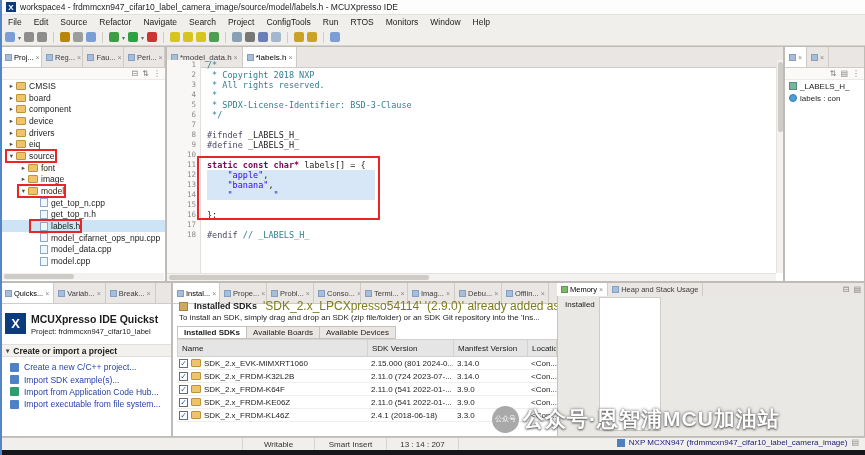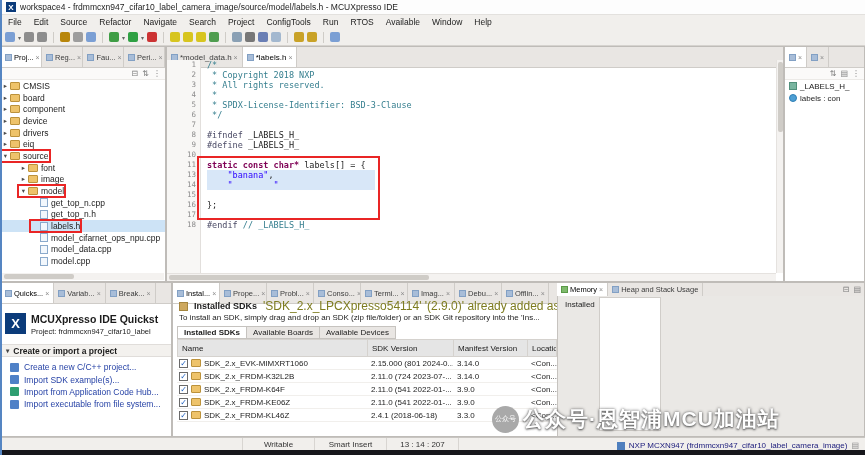--- a/index.html
+++ b/index.html
@@ -22,21 +22,21 @@
 .qpanel{left:0;top:282px;width:172px;height:155px}
 .bpanel{left:172px;top:282px;width:693px;height:155px}
 .tabs{display:flex;height:21px;background:#e9e6e3;border-bottom:1px solid #cfccc8;font-size:7.5px;align-items:stretch;position:relative}
 .tab{display:flex;align-items:center;gap:2px;padding:0 4px;border-right:1px solid #cfccc8;color:#3c3c3c;white-space:nowrap;overflow:hidden}
 .tab.sel{background:#fff;color:#000}
 .tab .x{color:#8a8a8a;font-size:7px}
 .tabic{width:7px;height:7px;background:#a8bdd8;border:1px solid #82a0c4;flex:none}
 .tabs-icons{position:absolute;right:3px;top:0;height:13px;display:flex;align-items:center;gap:4px;color:#7a7a7a;font-size:8px}
 .viewbar{display:flex;justify-content:flex-end;align-items:center;gap:4px;height:12px;padding-right:4px;color:#7a7a7a;font-size:8px;background:#fbfaf9;border-bottom:1px solid #eceae7}
 .tree{font-size:8.5px}
-.trow{display:flex;align-items:center;height:11.7px;white-space:nowrap;}
+.trow{display:flex;align-items:center;height:11.7px;white-space:nowrap;padding-left:6px}
 .trow.d2{padding-left:18px}
 .trow.d3{padding-left:30px}
 .trow.sel{background:#cde3f6}
 .grp{display:flex;align-items:center}
 .rbox{outline:2px solid #e92525;outline-offset:0px}
 .arr{width:9px;color:#4d4d4d;font-size:6.5px;text-align:center;flex:none}
 .ic-folder{width:10px;height:8px;background:#eec36a;border:1px solid #bc923b;border-radius:1px;margin-right:3px;flex:none}
 .ic-file{width:8px;height:9px;background:#f2f7fc;border:1px solid #8aa9cb;margin-right:3px;flex:none}
 .hscroll{position:absolute;left:1px;right:1px;bottom:1px;height:7px;background:#f4f2f0}
 .hscroll .thumb{position:absolute;left:2px;top:1px;width:70px;height:5px;background:#cfccc7;border-radius:2px}
@@ -91,21 +91,21 @@
 .trow2{display:flex;height:13px;align-items:center;border-bottom:1px solid #f1efec;white-space:nowrap}
 .trow2 .cell{overflow:hidden;height:100%;display:flex;align-items:center;padding-left:4px}
 .trow2 .cell.first{padding-left:0}
 .cb{width:9px;height:9px;border:1px solid #6a6a6a;background:#fff;color:#1d5fbf;font-size:8px;line-height:7px;text-align:center;margin:0 3px 0 2px;flex:none}
 .memory{position:absolute;left:384px;top:13px;right:0;bottom:0;background:#eae8e5;border-left:1px solid #c6c3bf}
 .mon-label{position:absolute;left:7px;top:4px;font-size:8px}
 .mon-box{position:absolute;left:41px;top:1px;width:62px;height:134px;background:#fff;border:1px solid #d0cdc9}
 .wm{position:absolute;left:492px;top:405px;display:flex;align-items:center;gap:4px;z-index:50}
 .wm-circle{width:27px;height:27px;border-radius:50%;background:#a9a9a9;color:#fff;font-size:7px;display:flex;align-items:center;justify-content:center;flex:none;text-align:center}
 .wm-text{font-size:21px;font-weight:bold;color:#fff;letter-spacing:1px;white-space:nowrap;text-shadow:0 0 3px rgba(90,90,90,.95),0 1px 2px rgba(80,80,80,.9)}
-.statusbar{position:absolute;left:0;top:437px;width:865px;height:13px;background:#f1efec;border-top:1px solid #c8c5c1;display:flex;align-items:flex-end;font-size:8px;color:#333}
+.statusbar{position:absolute;left:0;top:437px;width:865px;height:13px;background:#f1efec;border-top:1px solid #c8c5c1;display:flex;align-items:flex-start;font-size:8px;color:#333}
 .sb-spacer{width:243px;height:100%;border-right:1px solid #d8d5d1}
 .sb-cell{height:100%;display:flex;align-items:center;justify-content:center;border-right:1px solid #d8d5d1;padding:0 8px;min-width:72px}
 .sb-right{margin-left:auto;display:flex;align-items:center;gap:4px;padding-right:6px;color:#20207e}
 .sbic{width:8px;height:8px;background:#4f7fbe;flex:none}
 .sb-grid{color:#8a8a8a}
 .bstrip{position:absolute;left:0;top:450px;width:865px;height:5px;background:#16161b}
 </style>
 </head>
 <body>
 
@@ -121,21 +121,21 @@
     <span class="mitem">File</span>
     <span class="mitem">Edit</span>
     <span class="mitem">Source</span>
     <span class="mitem">Refactor</span>
     <span class="mitem">Navigate</span>
     <span class="mitem">Search</span>
     <span class="mitem">Project</span>
     <span class="mitem">ConfigTools</span>
     <span class="mitem">Run</span>
     <span class="mitem">RTOS</span>
-    <span class="mitem">Available</span>
+    <span class="mitem">Monitors</span>
     <span class="mitem">Window</span>
     <span class="mitem">Help</span>
   </div>
 
   <div class="toolbar">
     <span class="ti" style="background:#7b9fd4"></span>
     <span class="tdrop">▾</span>
     <span class="ti" style="background:#8d8d8d"></span>
     <span class="ti" style="background:#8d8d8d"></span>
     <span class="tsep"></span>
@@ -331,20 +331,21 @@
       <div class="cline"><span class="ln">2</span><span class="ctext"><span class="cmt"> * Copyright 2018 NXP</span></span></div>
       <div class="cline"><span class="ln">3</span><span class="ctext"><span class="cmt"> * All rights reserved.</span></span></div>
       <div class="cline"><span class="ln">4</span><span class="ctext"><span class="cmt"> *</span></span></div>
       <div class="cline"><span class="ln">5</span><span class="ctext"><span class="cmt"> * SPDX-License-Identifier: BSD-3-Clause</span></span></div>
       <div class="cline"><span class="ln">6</span><span class="ctext"><span class="cmt"> */</span></span></div>
       <div class="cline"><span class="ln">7</span><span class="ctext"></span></div>
       <div class="cline"><span class="ln">8</span><span class="ctext"><span class="dir">#ifndef</span><span> _LABELS_H_</span></span></div>
       <div class="cline"><span class="ln">9</span><span class="ctext"><span class="dir">#define</span><span> _LABELS_H_</span></span></div>
       <div class="cline"><span class="ln">10</span><span class="ctext"></span></div>
       <div class="cline"><span class="ln">11</span><span class="ctext"><span class="kw">static const char*</span><span> labels[] = {</span></span></div>
+      <div class="cline"><span class="ln">12</span><span class="ctext"><span class="hl"><span>    </span><span class="str">"apple"</span><span>,</span></span></span></div>
       <div class="cline"><span class="ln">13</span><span class="ctext"><span class="hl"><span>    </span><span class="str">"banana"</span><span>,</span></span></span></div>
       <div class="cline"><span class="ln">14</span><span class="ctext"><span class="hl"><span>    </span><span class="str">"        "</span></span></span></div>
       <div class="cline"><span class="ln">15</span><span class="ctext"></span></div>
       <div class="cline"><span class="ln">16</span><span class="ctext"><span>};</span></span></div>
       <div class="cline"><span class="ln">17</span><span class="ctext"></span></div>
       <div class="cline"><span class="ln">18</span><span class="ctext"><span class="dir">#endif</span><span class="cmt"> // _LABELS_H_</span></span></div>
     </div>
     <div class="code-red"></div>
     <div class="vscroll">
         <div class="vthumb"></div>

